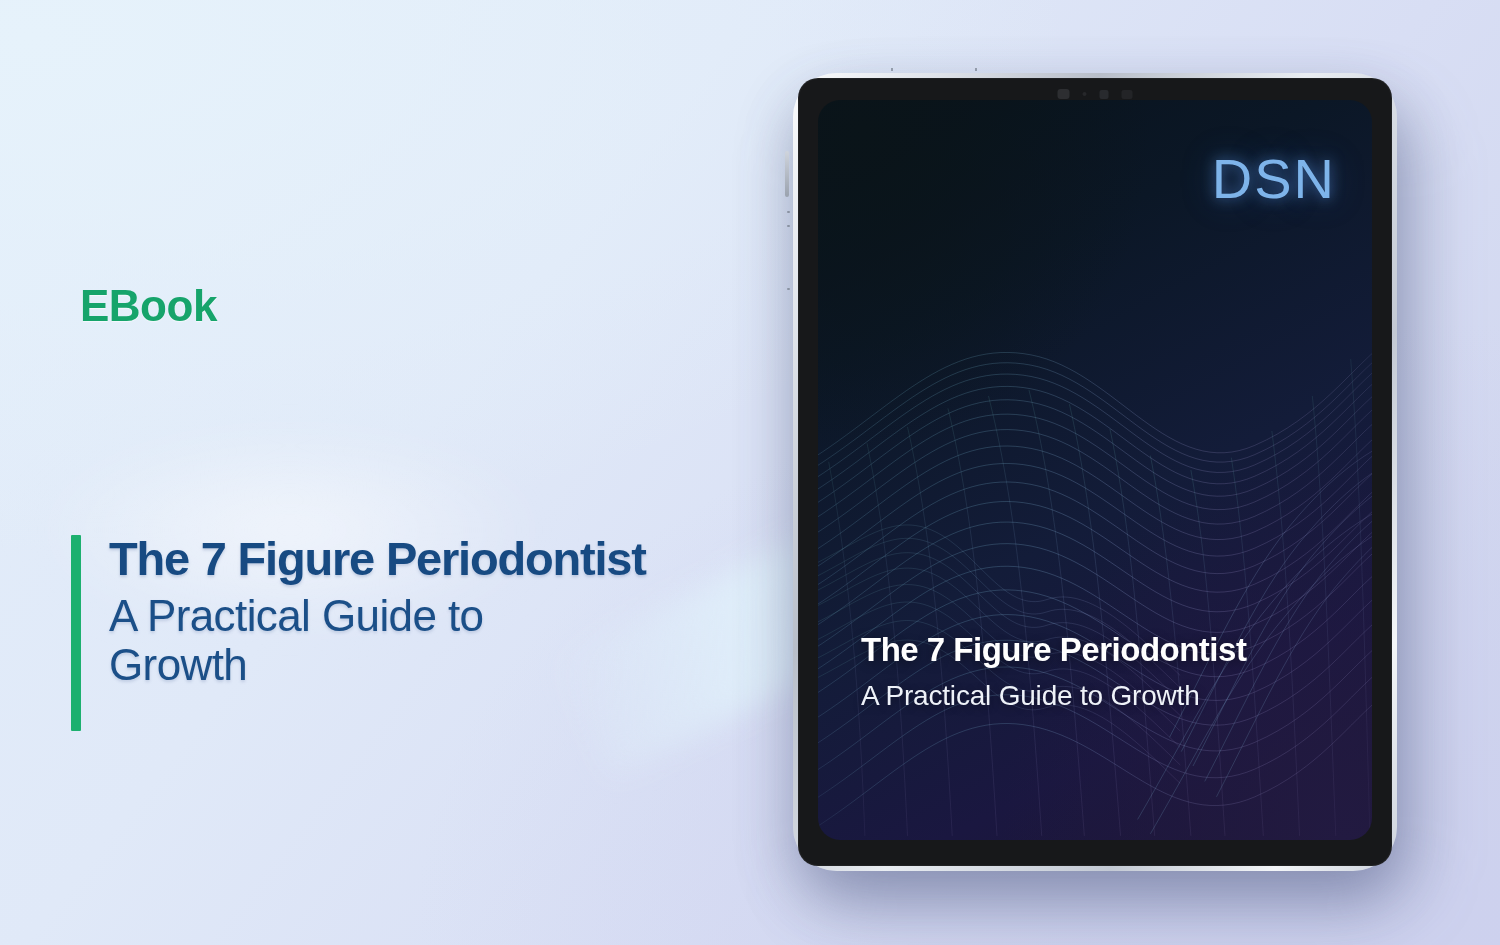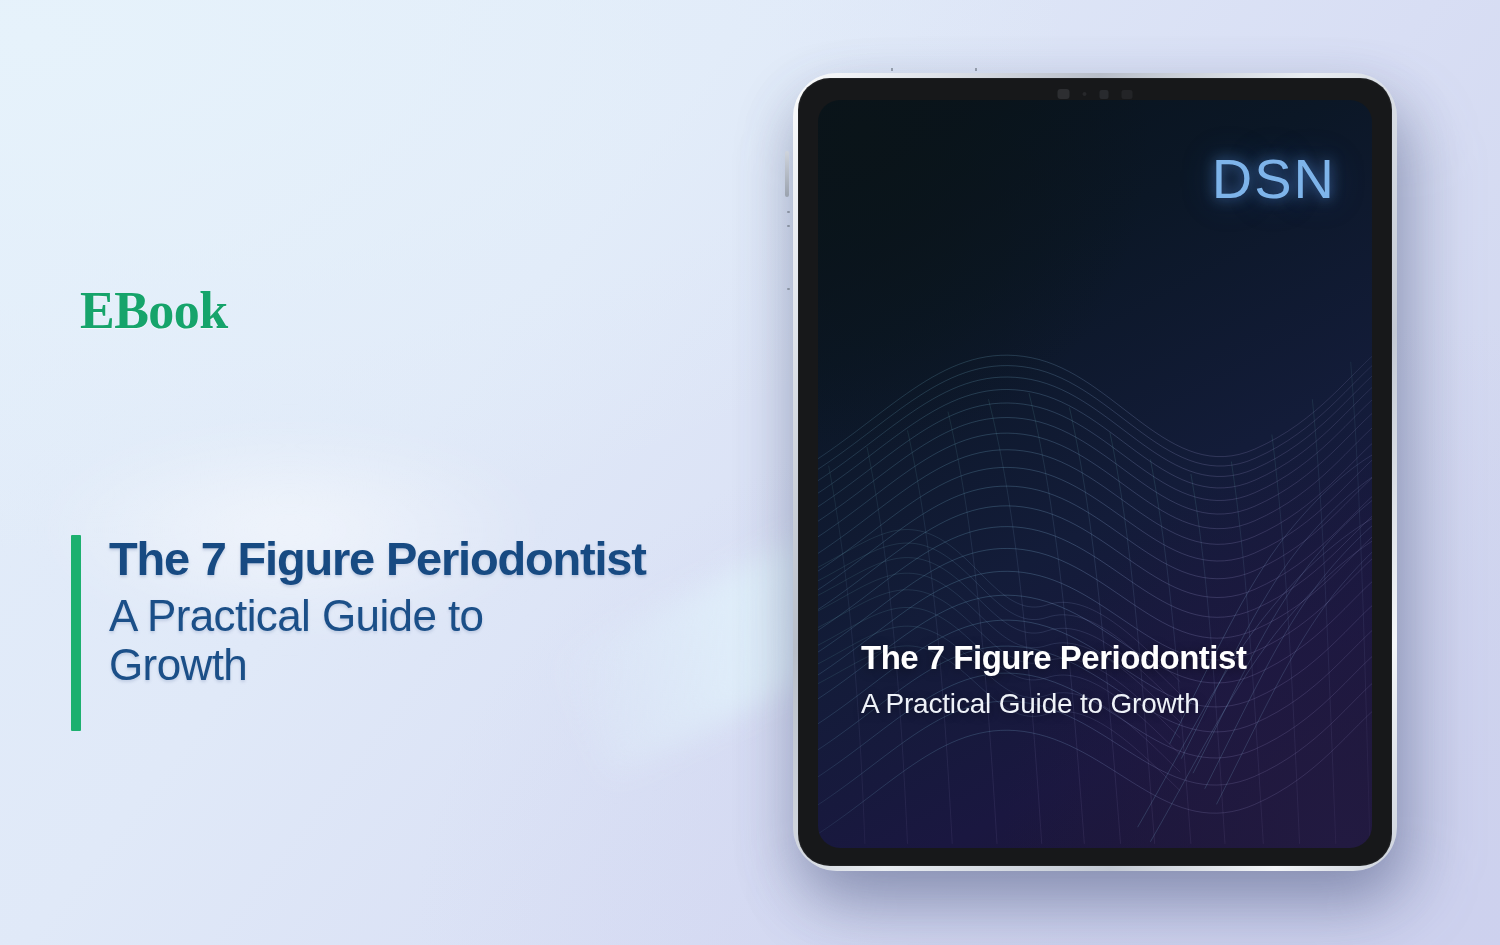--- a/index.html
+++ b/index.html
@@ -42,26 +42,25 @@
   
   .left-col {
     position:absolute;
     left:71px; top:0;
     width:720px; height:945px;
   }
 
   .eyebrow {
     position:absolute;
     left:9px; top:281px;
-    font-size:52px;
+    font-size:44px;
     font-weight:bold;
     letter-spacing:-0.5px;
     color:#16a46b;
     text-shadow:0 1px 1px rgba(255,255,255,.6);
-    font-family:Liberation Serif, serif;
   }
 
   .title-wrap {
     position:absolute;
     left:0px; top:535px;
     display:flex;
     align-items:stretch;
   }
   .accent-bar {
     width:10px;
@@ -109,23 +108,23 @@
     border-radius:44px;
     padding:5px;
     background:
       linear-gradient(118deg,#fbfcfd 0%,#dfe3ea 14%,#b8bec9 30%,#e9edf2 50%,#c3c9d4 72%,#f3f5f8 88%,#ccd2dc 100%);
     box-shadow:0 26px 58px rgba(60,70,110,.30);
   }
 
   .bezel {
     position:relative;
     width:100%; height:100%;
-    border-radius:32px;
+    border-radius:20px;
     background:#17181a;
-    padding:22px 20px 18px 20px;
+    padding:22px 20px 26px 20px;
     box-shadow:inset 0 0 2px rgba(255,255,255,.18);
   }
 
   
   .side-btn {
     position:absolute;
     left:-8px; top:78px;
     width:4px; height:46px;
     border-radius:2px;
     background:linear-gradient(180deg,#cfd4dc,#9aa2ae);

